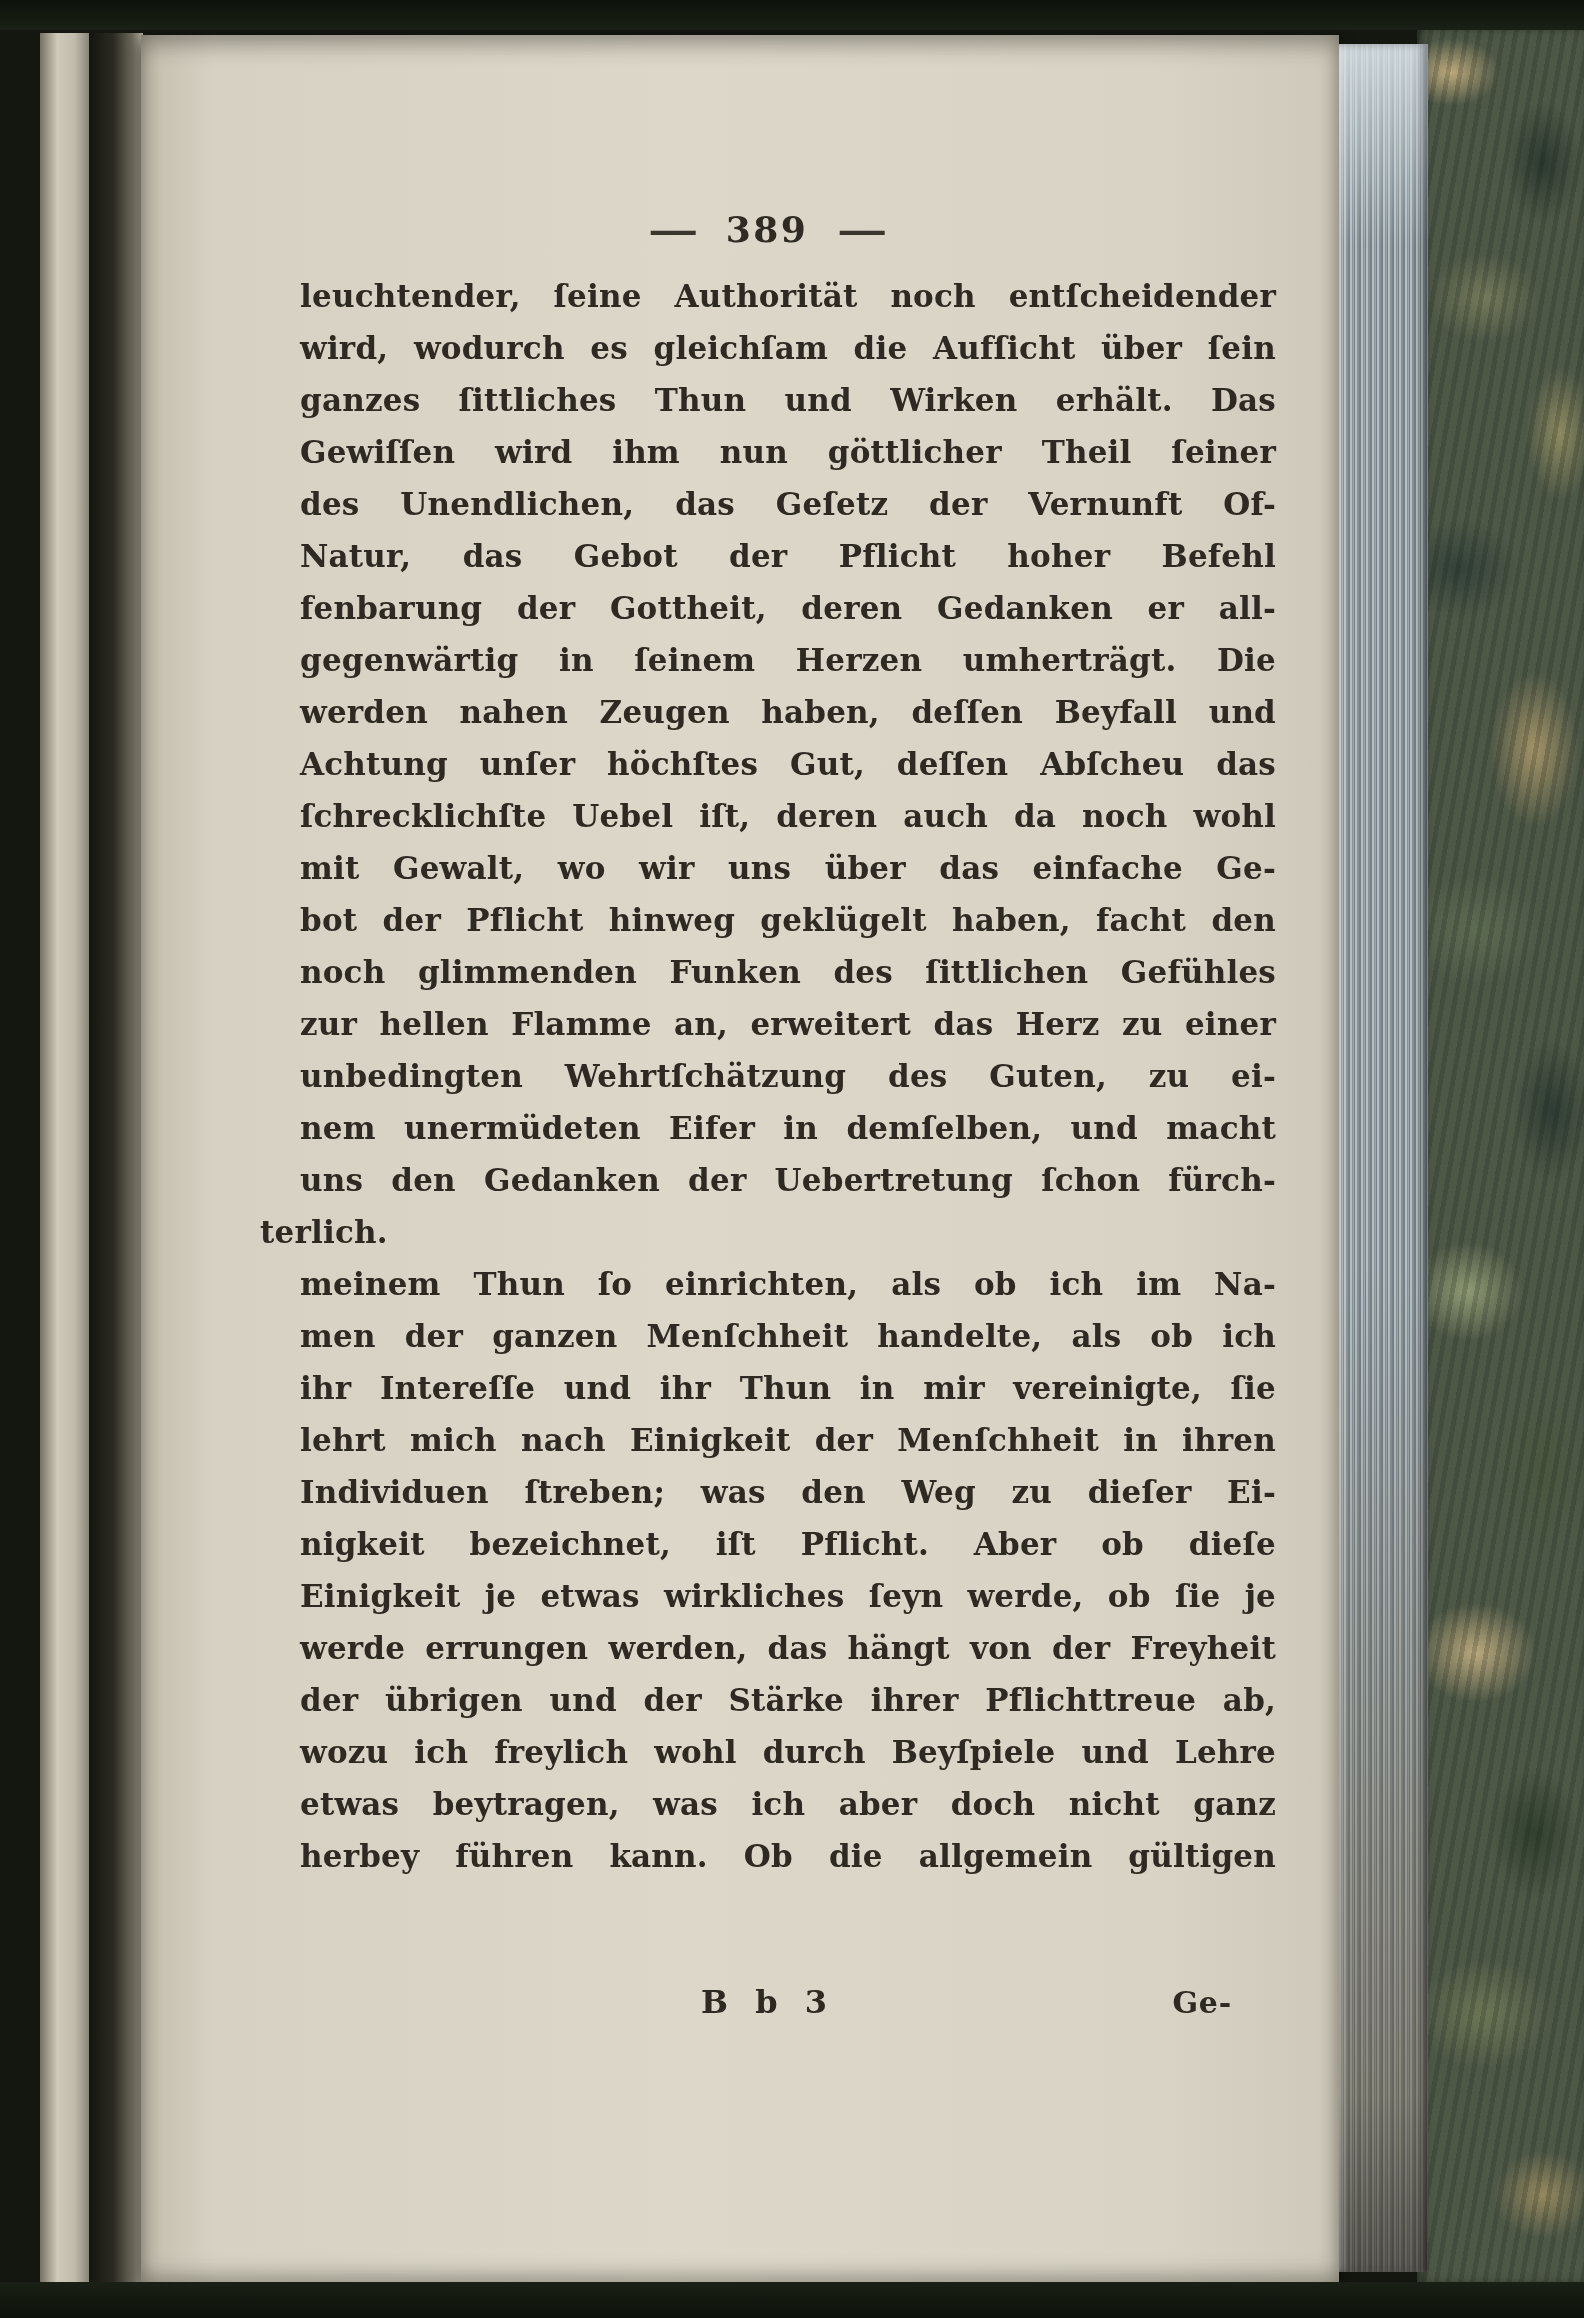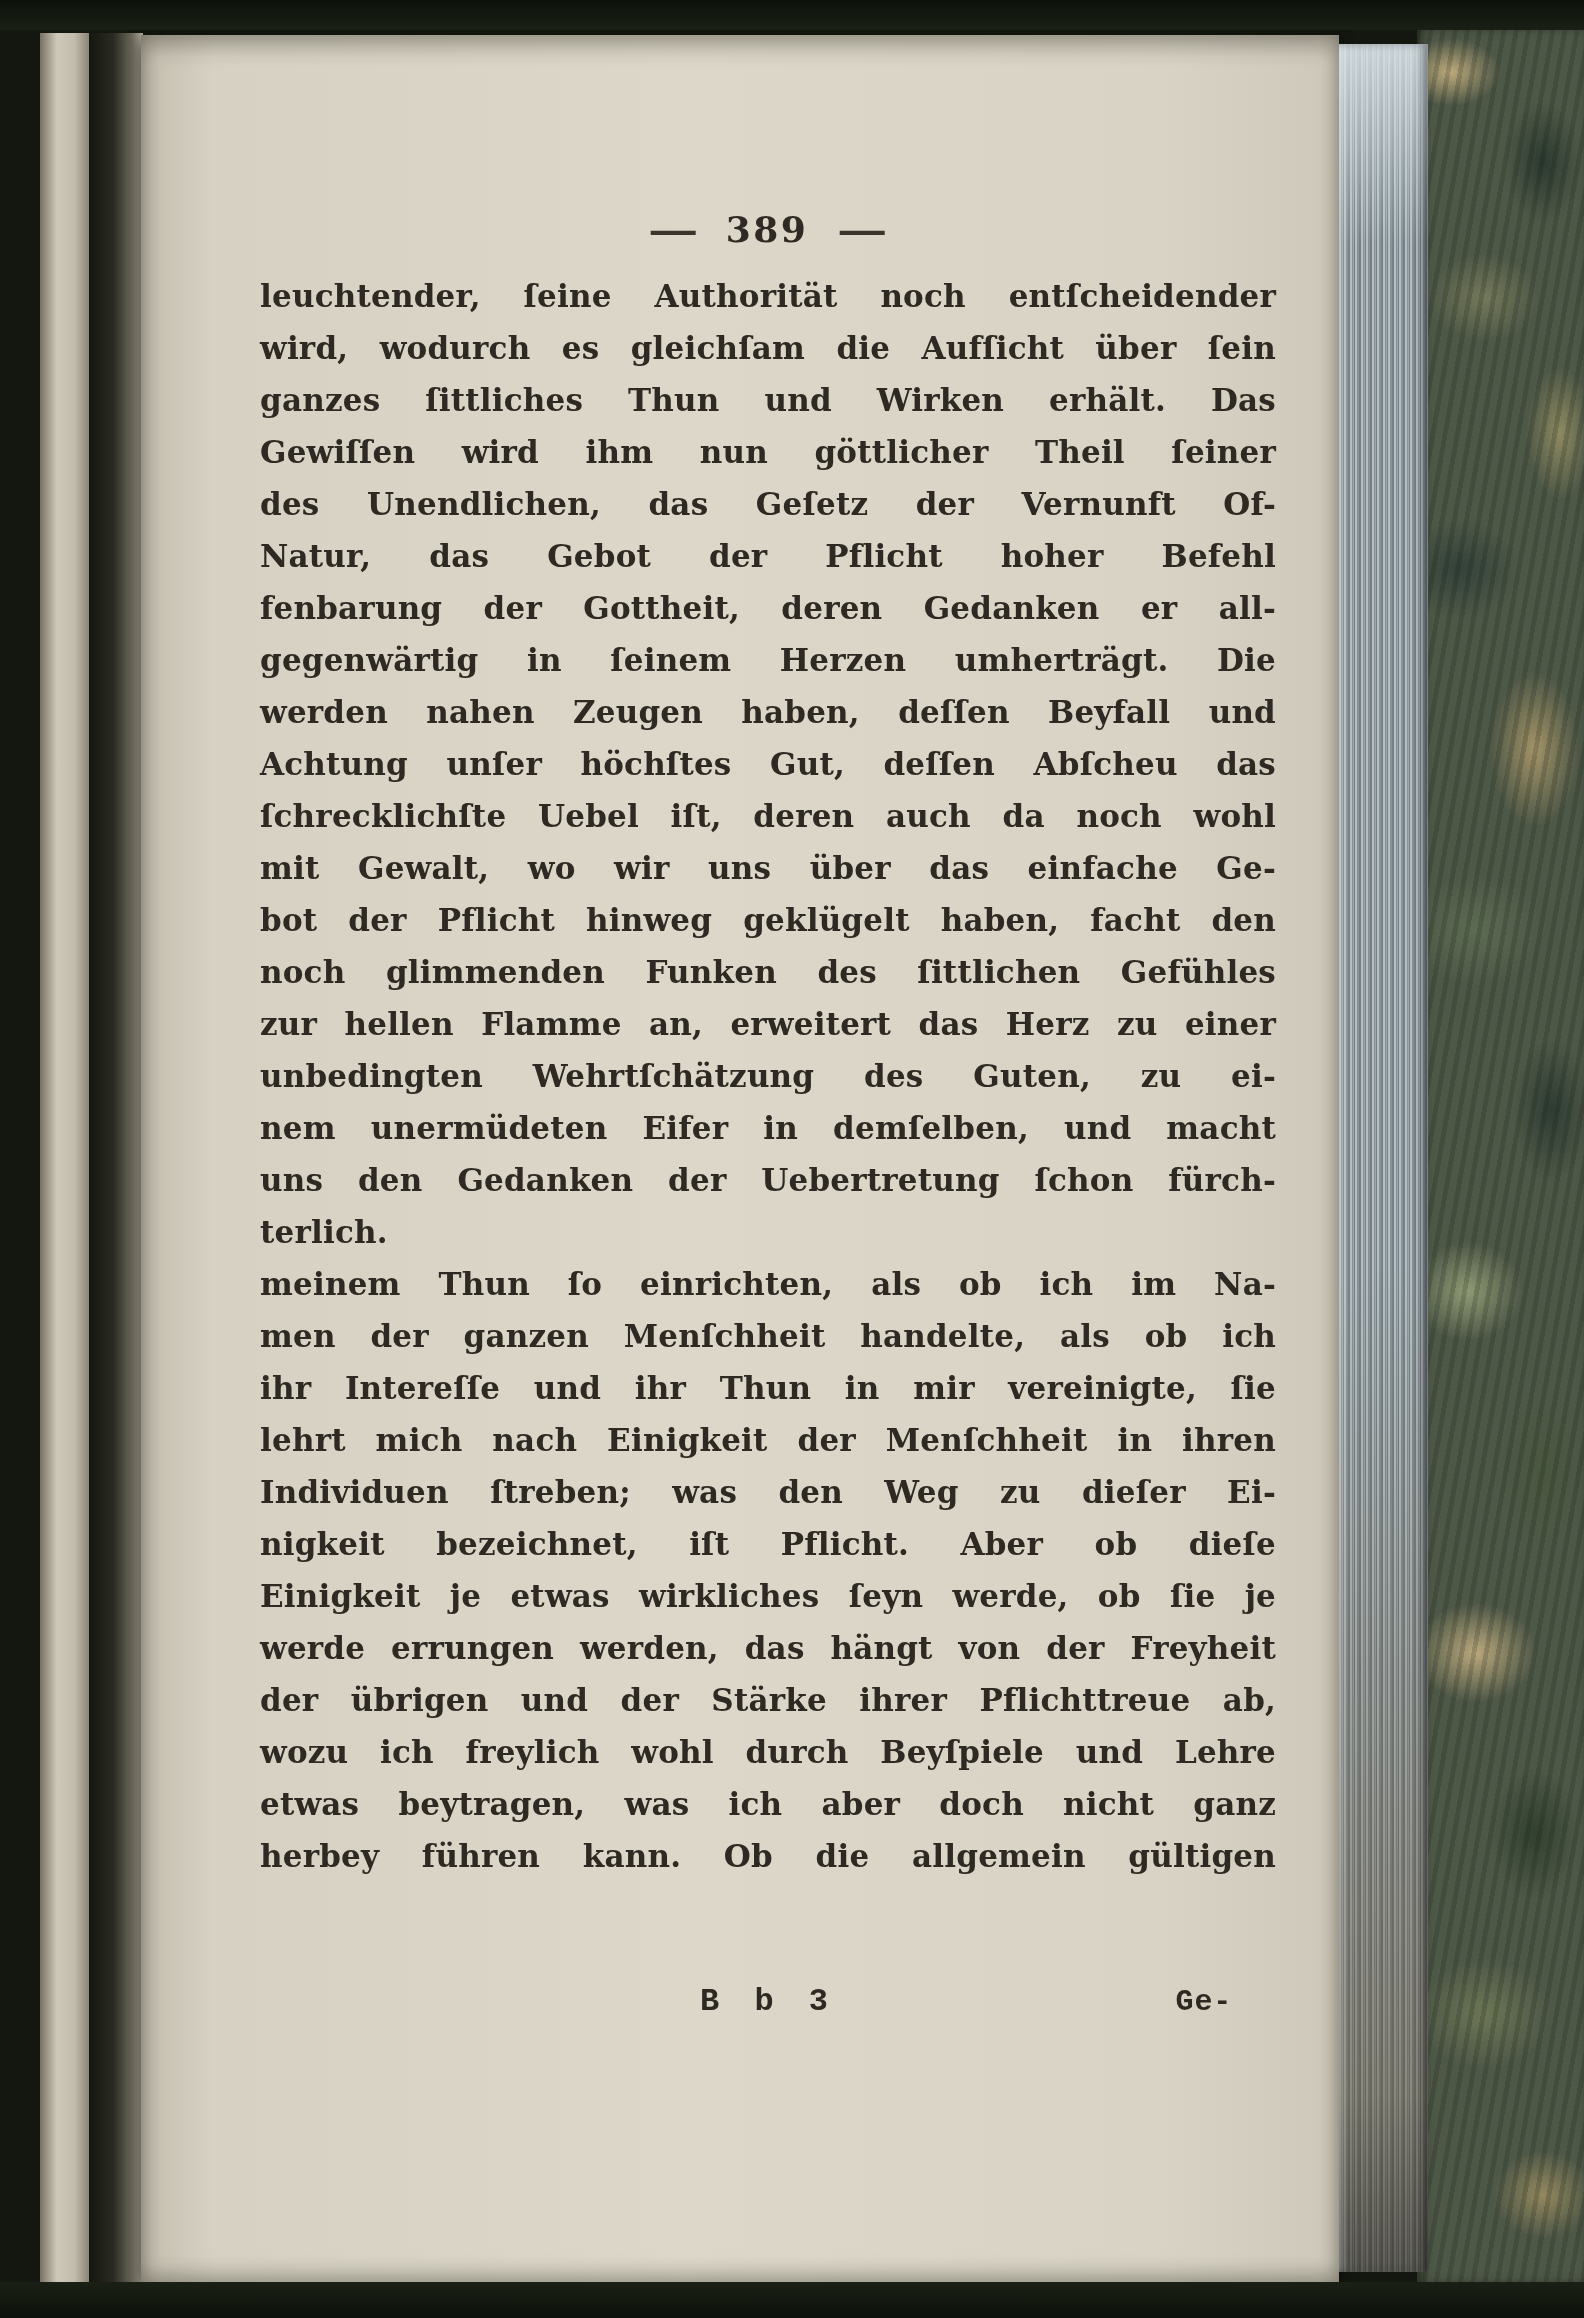--- a/index.html
+++ b/index.html
@@ -49,26 +49,26 @@
   }
 
   .text-block{
     position:absolute;left:119px;top:235px;width:1016px;
     color:var(--ink);
     font-size:31px;font-weight:bold;
     line-height:52px;
     letter-spacing:0.2px;
   }
   .text-block .line{display:block;}
-  .text-block .line.just{text-align:justify;text-align-last:justify;}
+  .text-block .line.just{text-align:justify;text-align-last:justify;margin-left:40px;}
   .text-block .line.indent{padding-left:46px;}
 
   .page-footer{
     position:absolute;left:119px;top:1948px;width:1016px;height:55px;
-    color:var(--ink);font-weight:bold;font-size:32px;font-family:Liberation Mono, monospace;
+    color:var(--ink);font-weight:bold;font-size:32px;
   }
   .page-footer .signature{
     position:absolute;left:0;right:0;text-align:center;letter-spacing:8px;
   }
   .page-footer .catchword{
     position:absolute;right:44px;top:1.6px;font-size:30px;letter-spacing:0.8px;text-align:right;
   }
 
   
   .page-edges{

